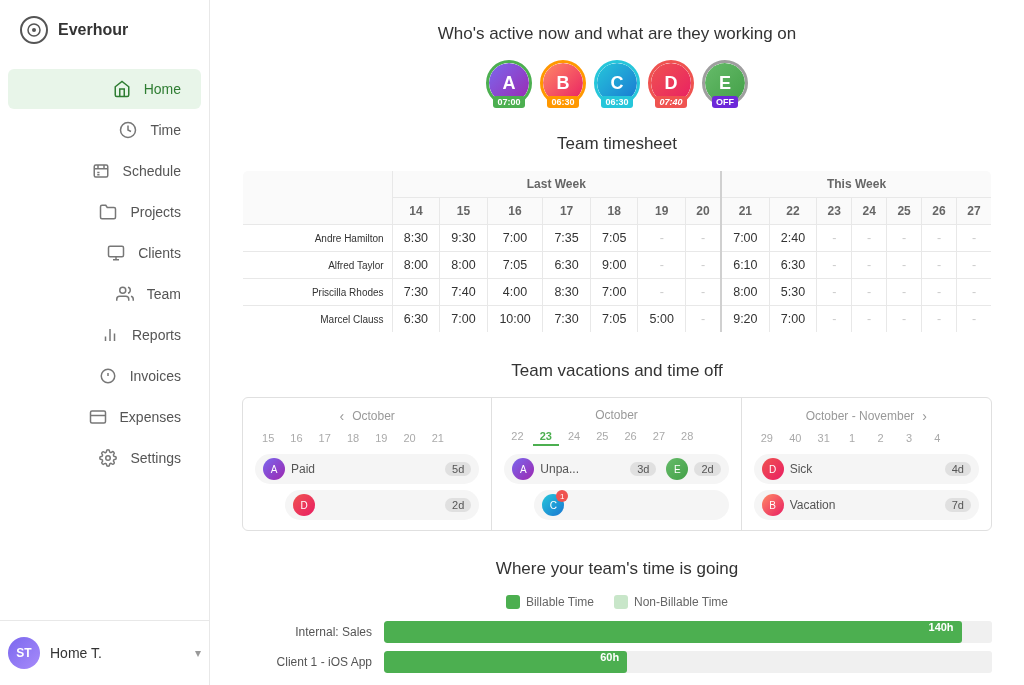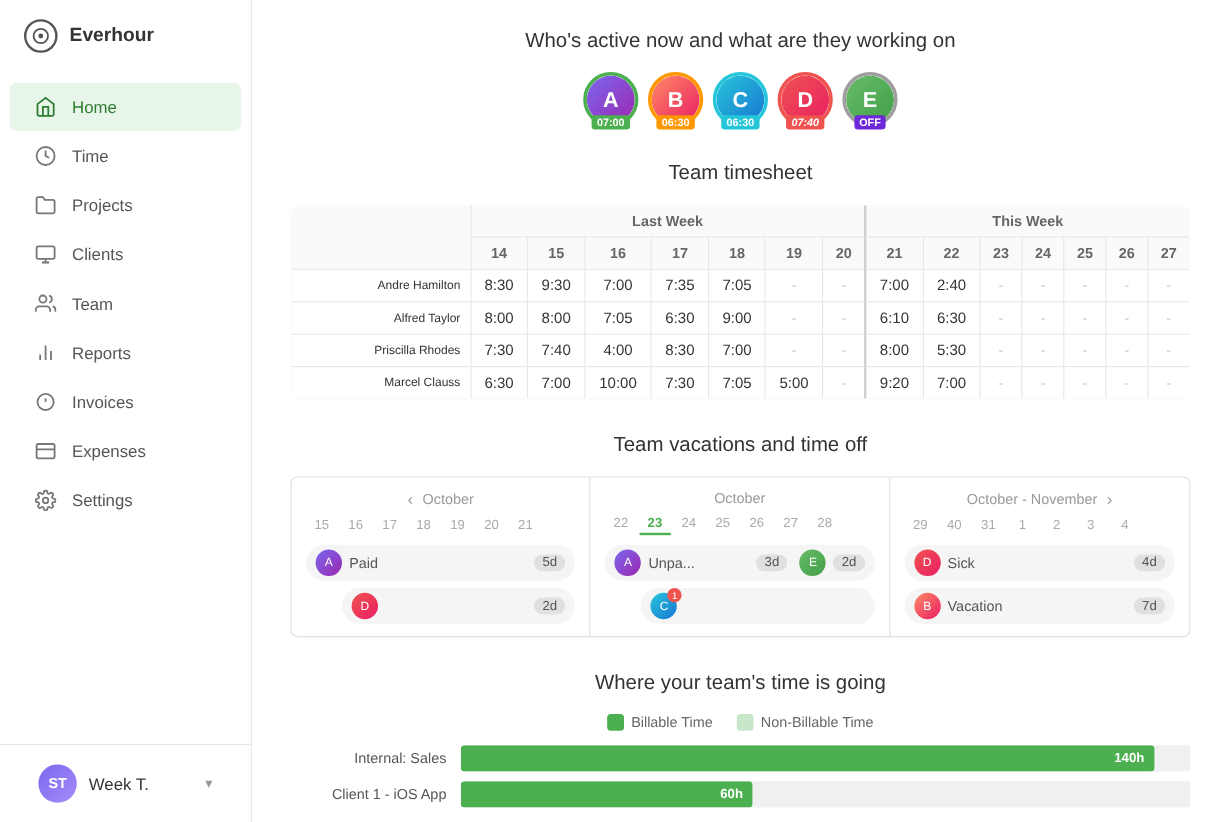--- a/index.html
+++ b/index.html
@@ -33,25 +33,26 @@
     }
     .nav-items { flex: 1; padding: 8px 0; }
     .nav-item {
       display: flex; align-items: center; gap: 12px;
       padding: 10px 20px;
       font-size: 14px;
       color: #555;
       cursor: pointer;
       border-radius: 6px;
       margin: 1px 8px;
+      justify-content: flex-end;
     }
     .nav-item.active { background: #e8f5e9; color: #2e7d32; font-weight: 500; }
     .nav-icon { width: 20px; height: 20px; display: flex; align-items: center; justify-content: center; font-size: 16px; flex-shrink: 0; }
     .sidebar-footer {
-      padding: 16px 32px;
+      padding: 16px 8px;
       border-top: 1px solid #e8e8e8;
       display: flex;
       align-items: center;
       gap: 10px;
       cursor: pointer;
     }
     .user-avatar {
       width: 32px; height: 32px; border-radius: 50%;
       background: linear-gradient(135deg, #7b68ee, #a78bfa);
       display: flex; align-items: center; justify-content: center;
@@ -286,21 +287,20 @@
       background: #f0f0f0;
       border-radius: 3px;
       overflow: hidden;
       position: relative;
     }
     .bar-fill {
       height: 100%;
       background: #4caf50;
       border-radius: 3px;
       display: flex;
-      align-items: center;
       justify-content: flex-end;
       padding-right: 8px;
     }
     .bar-value {
       color: white;
       font-size: 11px;
       font-weight: 600;
     }
   </style>
 </head>
@@ -332,20 +332,33 @@
         <svg width="18" height="18" viewBox="0 0 24 24" fill="none" stroke="#777" stroke-width="2">
           <circle cx="12" cy="12" r="10"></circle>
           <polyline points="12,6 12,12 16,14"></polyline>
         </svg>
       </span>
       <span>Time</span>
     </div>
     <div class="nav-item">
       <span class="nav-icon">
         <svg width="18" height="18" viewBox="0 0 24 24" fill="none" stroke="#777" stroke-width="2">
+          <rect x="3" y="4" width="18" height="16" rx="2"></rect>
+          <line x1="3" y1="9" x2="21" y2="9"></line>
+          <line x1="8" y1="4" x2="8" y2="9"></line>
+          <line x1="16" y1="4" x2="16" y2="9"></line>
+          <line x1="7" y1="14" x2="10" y2="14"></line>
+          <line x1="7" y1="17" x2="10" y2="17"></line>
+        </svg>
+      </span>
+      <span>Schedule</span>
+    </div>
+    <div class="nav-item">
+      <span class="nav-icon">
+        <svg width="18" height="18" viewBox="0 0 24 24" fill="none" stroke="#777" stroke-width="2">
           <path d="M22 19a2 2 0 01-2 2H4a2 2 0 01-2-2V5a2 2 0 012-2h5l2 3h9a2 2 0 012 2z"></path>
         </svg>
       </span>
       <span>Projects</span>
     </div>
     <div class="nav-item">
       <span class="nav-icon">
         <svg width="18" height="18" viewBox="0 0 24 24" fill="none" stroke="#777" stroke-width="2">
           <rect x="2" y="3" width="20" height="14" rx="2"></rect>
           <line x1="8" y1="21" x2="16" y2="21"></line>
@@ -400,21 +413,21 @@
           <circle cx="12" cy="12" r="3"></circle>
           <path d="M19.4 15a1.65 1.65 0 00.33 1.82l.06.06a2 2 0 010 2.83 2 2 0 01-2.83 0l-.06-.06a1.65 1.65 0 00-1.82-.33 1.65 1.65 0 00-1 1.51V21a2 2 0 01-4 0v-.09A1.65 1.65 0 009 19.4a1.65 1.65 0 00-1.82.33l-.06.06a2 2 0 01-2.83-2.83l.06-.06A1.65 1.65 0 004.68 15a1.65 1.65 0 00-1.51-1H3a2 2 0 010-4h.09A1.65 1.65 0 004.6 9a1.65 1.65 0 00-.33-1.82l-.06-.06a2 2 0 012.83-2.83l.06.06A1.65 1.65 0 009 4.68a1.65 1.65 0 001-1.51V3a2 2 0 014 0v.09a1.65 1.65 0 001 1.51 1.65 1.65 0 001.82-.33l.06-.06a2 2 0 012.83 2.83l-.06.06A1.65 1.65 0 0019.4 9a1.65 1.65 0 001.51 1H21a2 2 0 010 4h-.09a1.65 1.65 0 00-1.51 1z"></path>
         </svg>
       </span>
       <span>Settings</span>
     </div>
   </div>
 
   <div class="sidebar-footer">
     <div class="user-avatar">ST</div>
-    <span class="user-name">Week T.</span>
+    <span class="user-name">Home T.</span>
     <span class="chevron">▾</span>
   </div>
 </nav>
 
 <main class="main">
 
   <div>
     <div class="section-title">Who's active now and what are they working on</div>
     <div class="active-users">
       <div class="user-bubble">

